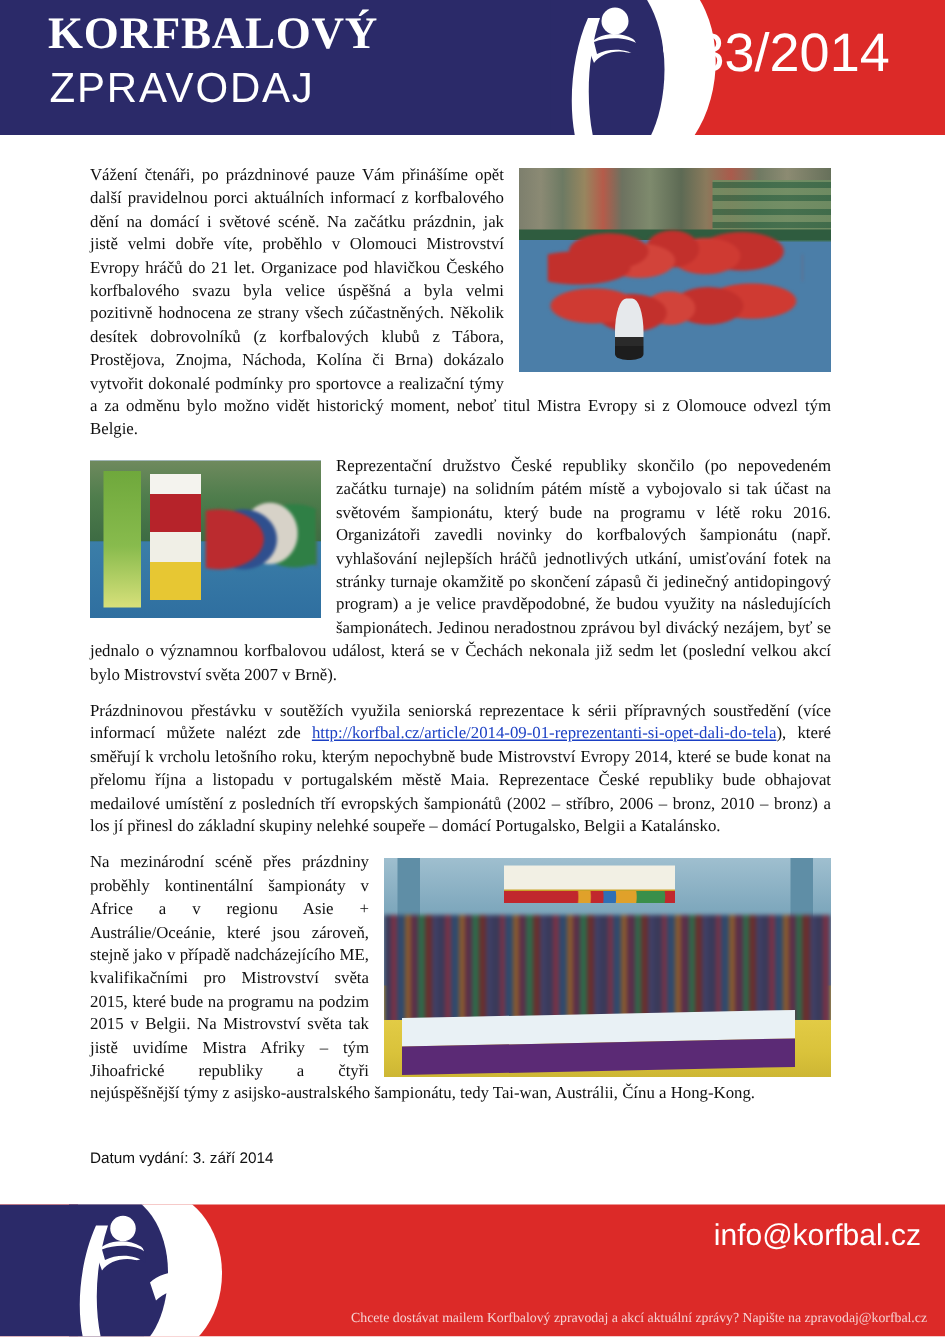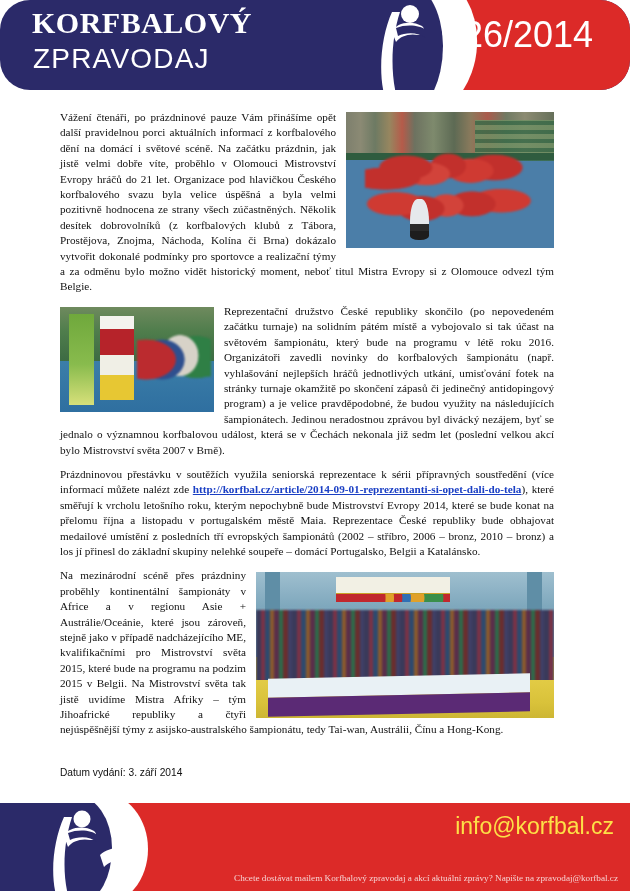--- a/index.html
+++ b/index.html
@@ -18,21 +18,20 @@
 
   
   .header {
     position: absolute;
     left: 0;
     top: 0;
     width: 630px;
     height: 90px;
     background: #2b2a69;
     overflow: hidden;
-    border-radius: 30px;
   }
   .header-red {
     position: absolute;
     right: 0;
     top: 0;
     width: 187px;
     height: 90px;
     background: #dc2a28;
   }
   
@@ -112,21 +111,20 @@
     text-align: justify;
     text-justify: inter-word;
     margin: 0 0 9px 0;
     color: #101010;
     hyphens: none;
   }
   .link {
     color: #1a3fc4;
     text-decoration: underline;
     word-break: break-all;
-    font-weight: bold;
   }
   .date-line {
     font-family: "Liberation Sans", sans-serif;
     font-size: 10.2px;
     line-height: 14px;
     margin: 28px 0 0 0;
     color: #101010;
   }
 
   
@@ -325,22 +323,22 @@
     position: absolute;
     left: 42px;
     top: 2px;
     width: 110px;
     height: 90px;
   }
   .footer-email, .footer-web {
     position: absolute;
     right: 16px;
     font-family: "Liberation Sans", sans-serif;
-    font-size: 23px;
-    color: #fde047;
+    font-size: 20px;
+    color: #ffffff;
     white-space: nowrap;
     text-align: right;
   }
   .footer-email { top: 10px; }
   .footer-web { top: 36px; }
   .footer-note {
     position: absolute;
     right: 12px;
     top: 70px;
     font-family: "Liberation Serif", serif;
@@ -363,21 +361,21 @@
     <ellipse cx="44" cy="16" rx="9" ry="9" fill="#ffffff"></ellipse>
     <path d="M26 34 C30 24 46 22 56 28 C60 31 58 38 52 37 C44 35 34 38 30 44 Z" fill="#ffffff"></path>
     <path d="M30 30 C40 26 54 27 60 32 L60 40 C52 34 40 34 32 38 Z" fill="#2b2a69"></path>
 
     <circle cx="85" cy="34" r="9" fill="#ffffff"></circle>
     <path d="M66 52 C74 44 92 42 104 48 L104 60 C92 54 78 56 70 64 Z" fill="#ffffff" opacity="0"></path>
   </svg>
 
   <div class="title-main">KORFBALOVÝ</div>
   <div class="title-sub">ZPRAVODAJ</div>
-  <div class="issue-number">26/2014</div>
+  <div class="issue-number">33/2014</div>
 </div>
 
 <div class="content">
 
   <div class="img-frame img-right-top">
     <div class="photo-team">
       <div class="stand"></div>
       <div class="bleacher"></div>
       <div class="rail"></div>
       <div class="players"></div>

